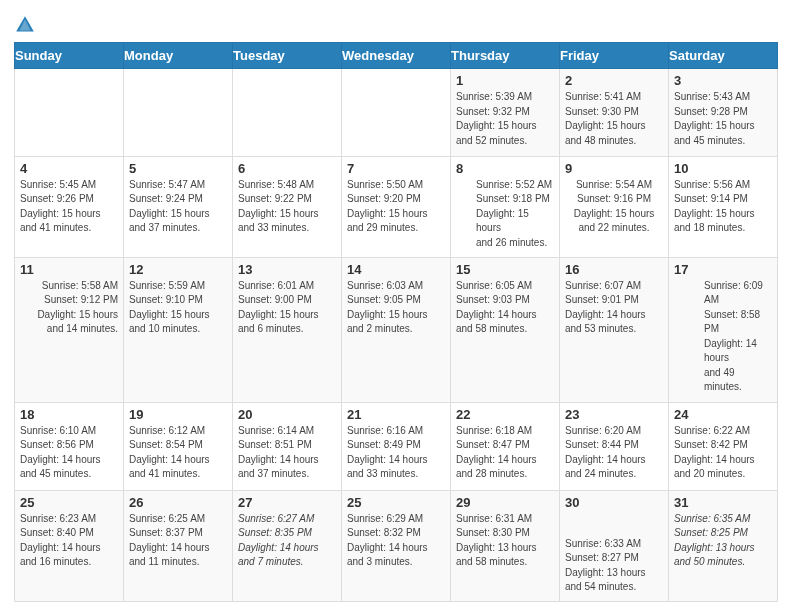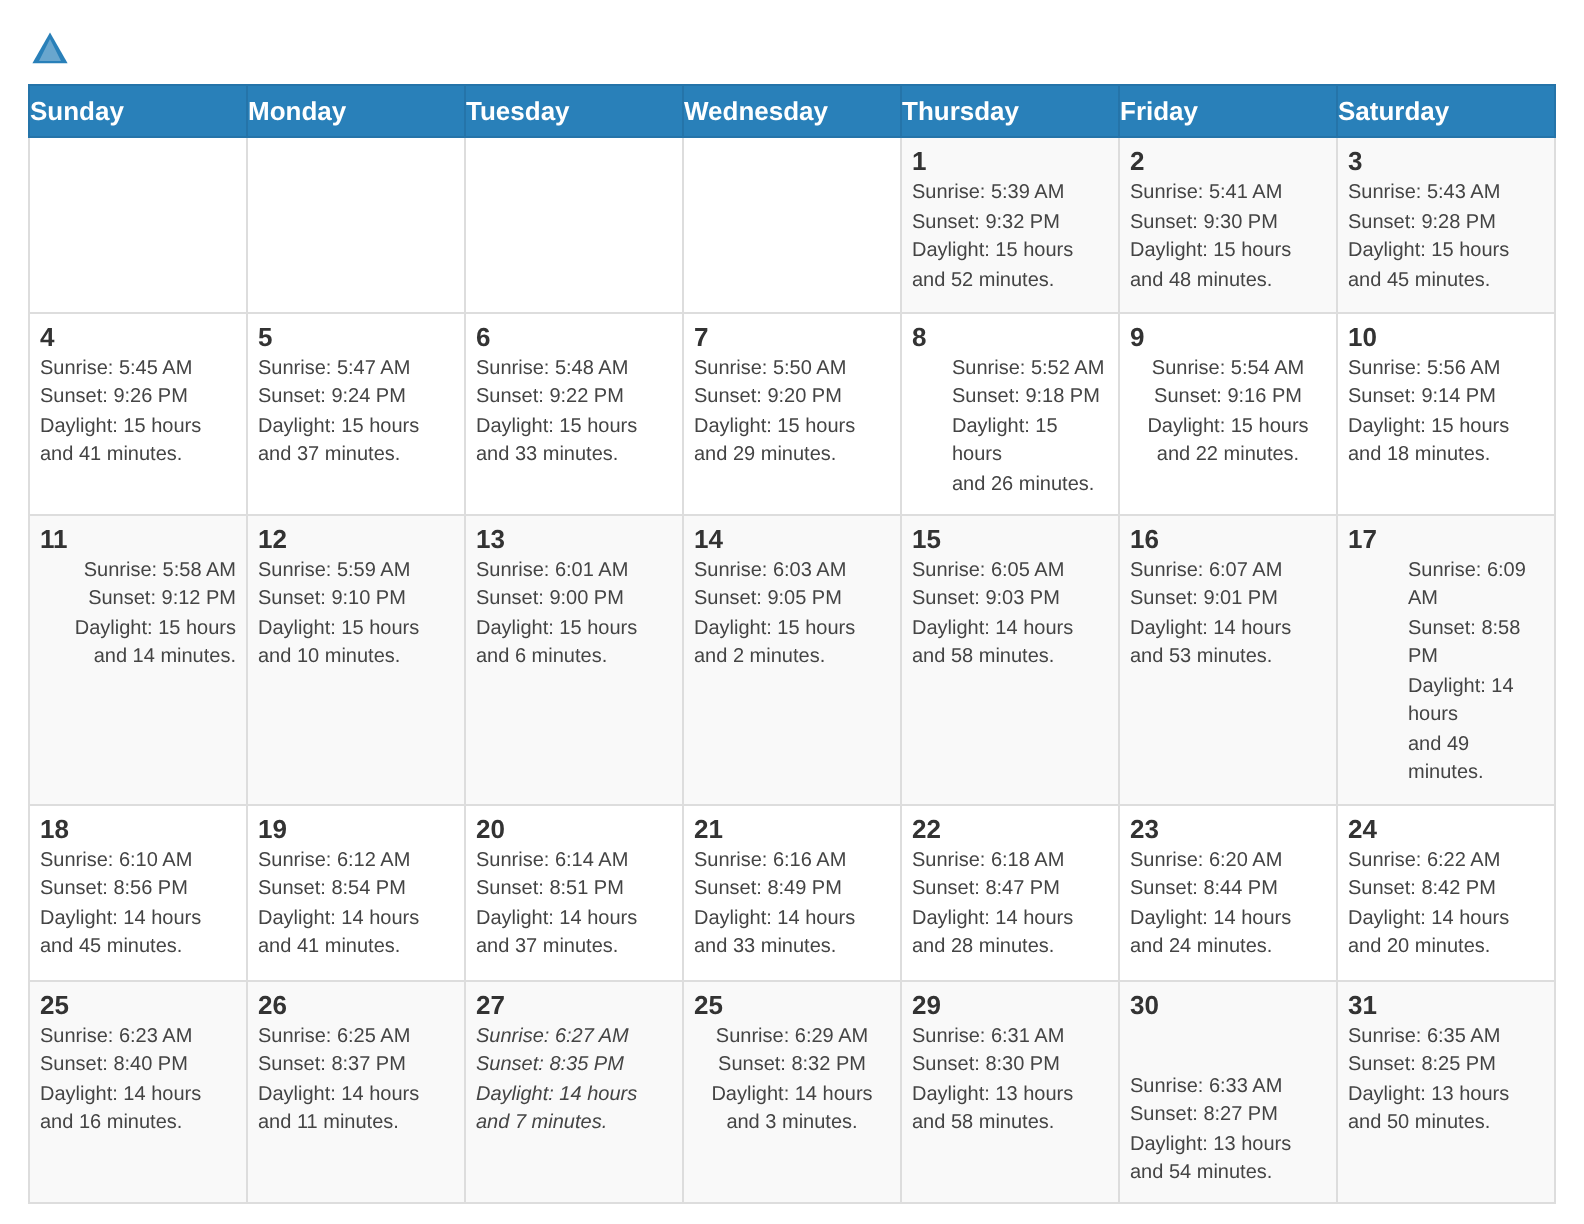--- a/index.html
+++ b/index.html
@@ -339,42 +339,42 @@
           </td>
           <td>
             <span class="day-number">27</span>
             <div class="day-info" style="white-space: pre-line; font-style: italic;">Sunrise: 6:27 AM
 Sunset: 8:35 PM
 Daylight: 14 hours
 and 7 minutes.</div>
           </td>
           <td>
             <span class="day-number">25</span>
-            <div class="day-info" style="white-space: pre-line; text-align: center;">Sunrise: 6:29 AM
+            <div class="day-info" style="white-space: pre-line;">Sunrise: 6:29 AM
 Sunset: 8:32 PM
 Daylight: 14 hours
 and 3 minutes.</div>
           </td>
           <td>
             <span class="day-number">29</span>
             <div class="day-info" style="white-space: pre-line;">Sunrise: 6:31 AM
 Sunset: 8:30 PM
 Daylight: 13 hours
 and 58 minutes.</div>
           </td>
           <td>
             <span class="day-number">30</span>
             <div class="day-info" style="white-space: pre-line; margin-top: 27px;">Sunrise: 6:33 AM
 Sunset: 8:27 PM
 Daylight: 13 hours
 and 54 minutes.</div>
           </td>
           <td>
             <span class="day-number">31</span>
-            <div class="day-info" style="white-space: pre-line;">Sunrise: 6:35 AM
+            <div class="day-info" style="white-space: pre-line; font-style: italic;">Sunrise: 6:35 AM
 Sunset: 8:25 PM
 Daylight: 13 hours
 and 50 minutes.</div>
           </td>
         </tr>
       </tbody>
   </table>
 </div>
 
 </body></html>

